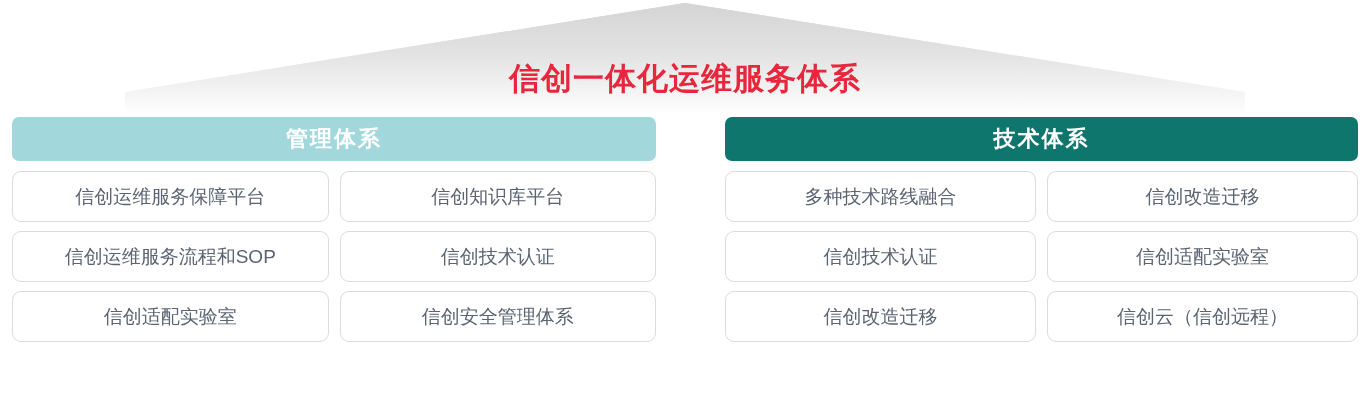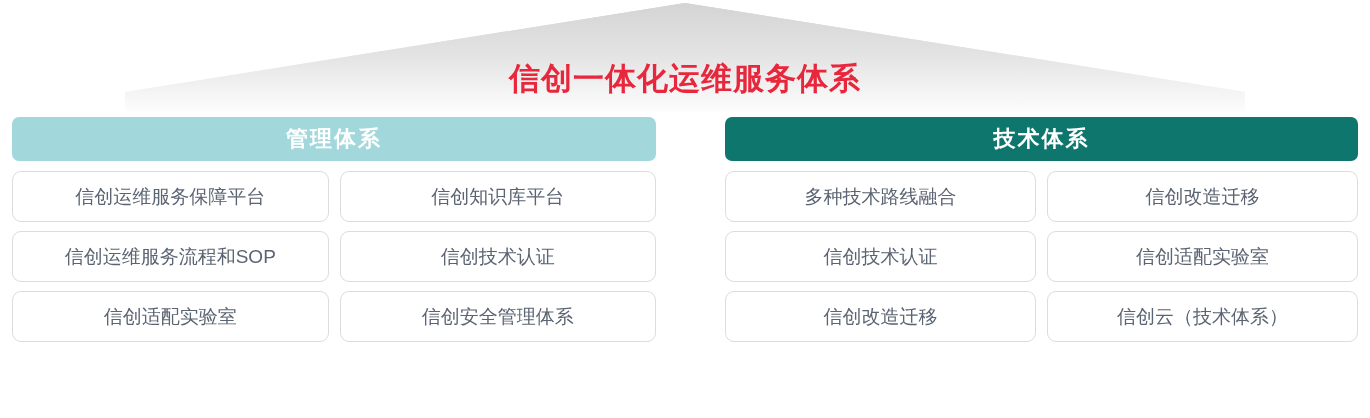--- a/index.html
+++ b/index.html
@@ -118,17 +118,17 @@
   </div>
 
   <div class="panel" id="panel-technology">
     <div class="panel-header" id="header-technology">技术体系</div>
     <div class="grid">
       <div class="cell">多种技术路线融合</div>
       <div class="cell">信创改造迁移</div>
       <div class="cell">信创技术认证</div>
       <div class="cell">信创适配实验室</div>
       <div class="cell">信创改造迁移</div>
-      <div class="cell">信创云（技术体系）</div>
+      <div class="cell">信创云（信创远程）</div>
     </div>
   </div>
 
 </div>
 
 </body></html>

